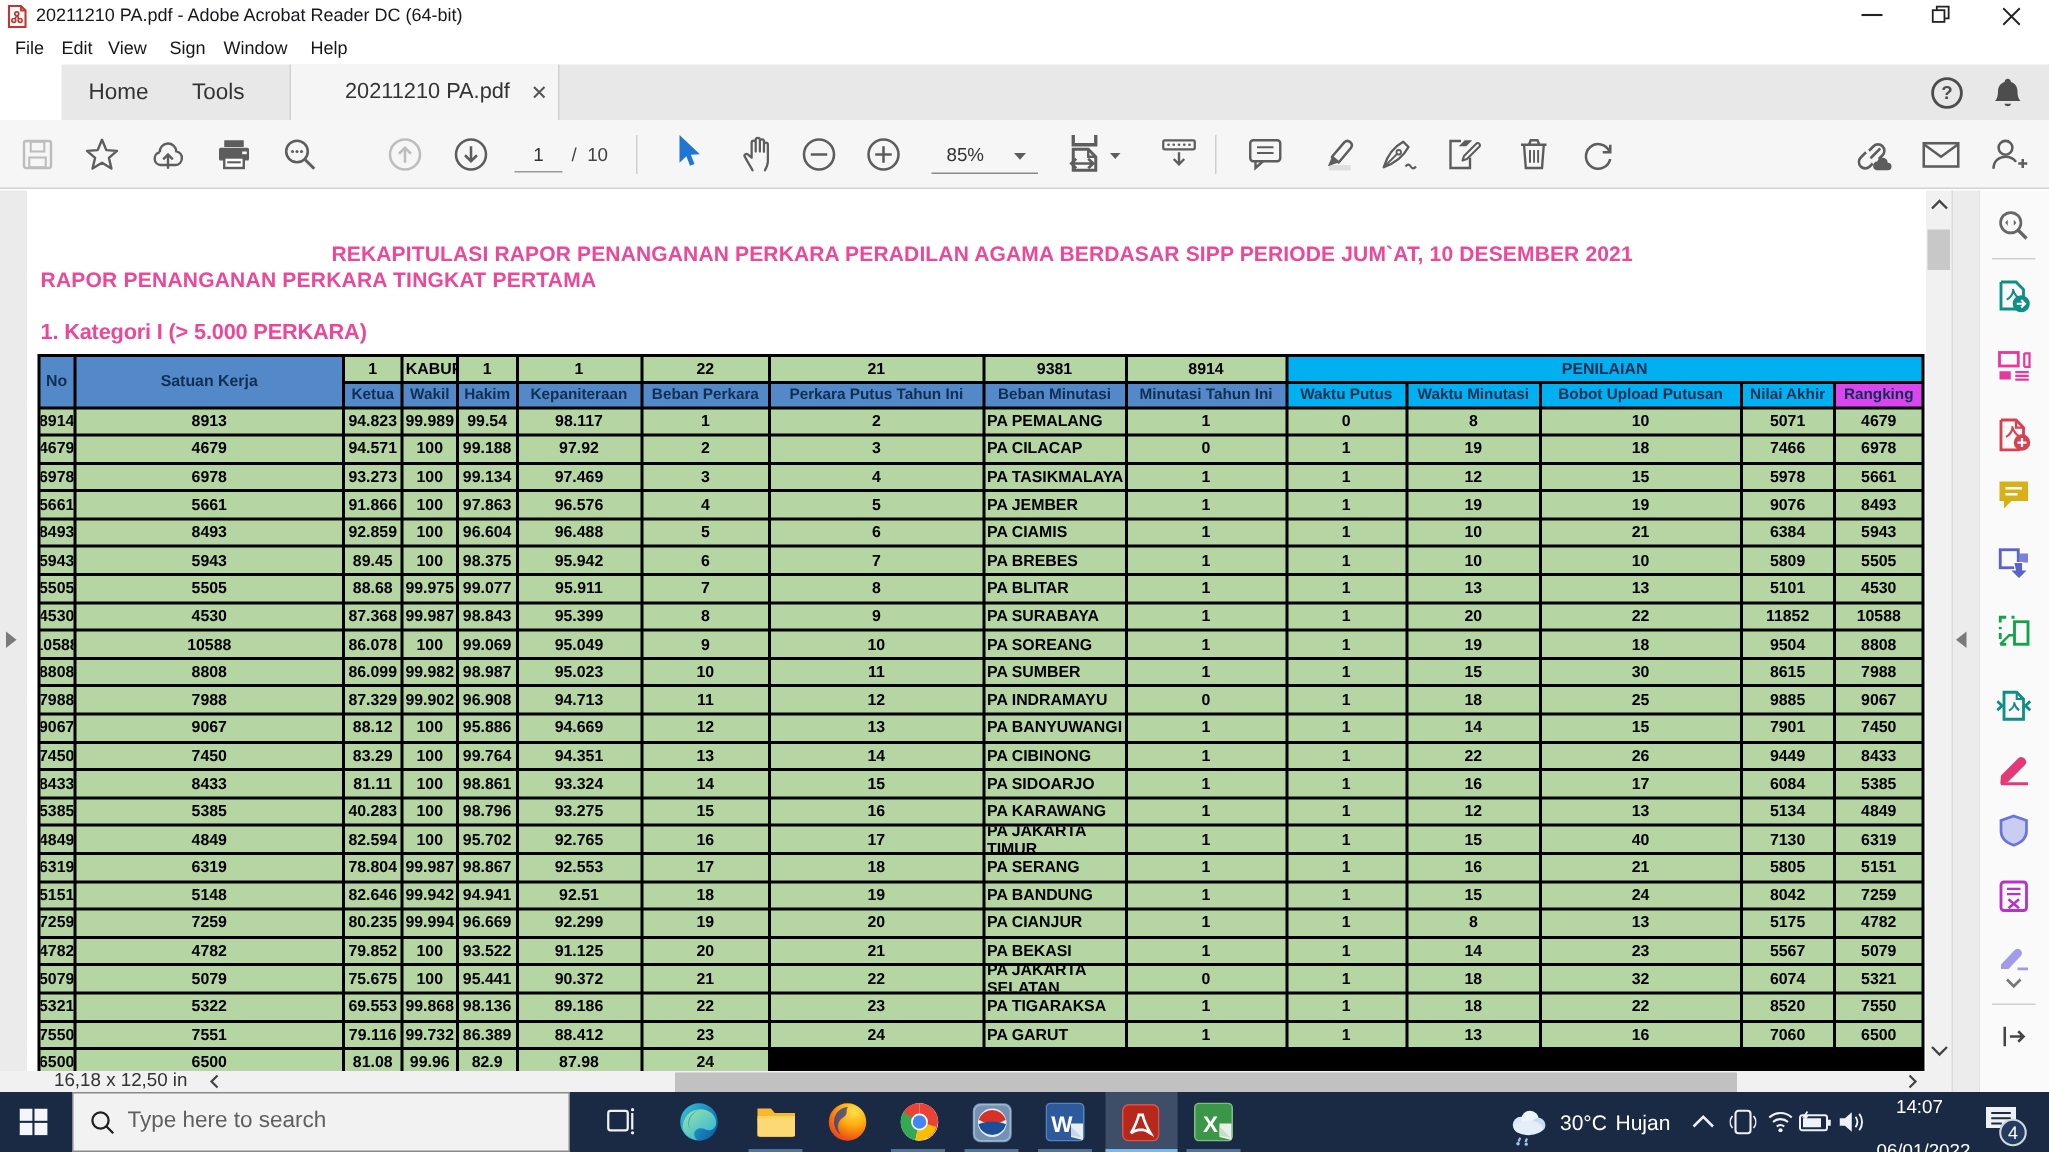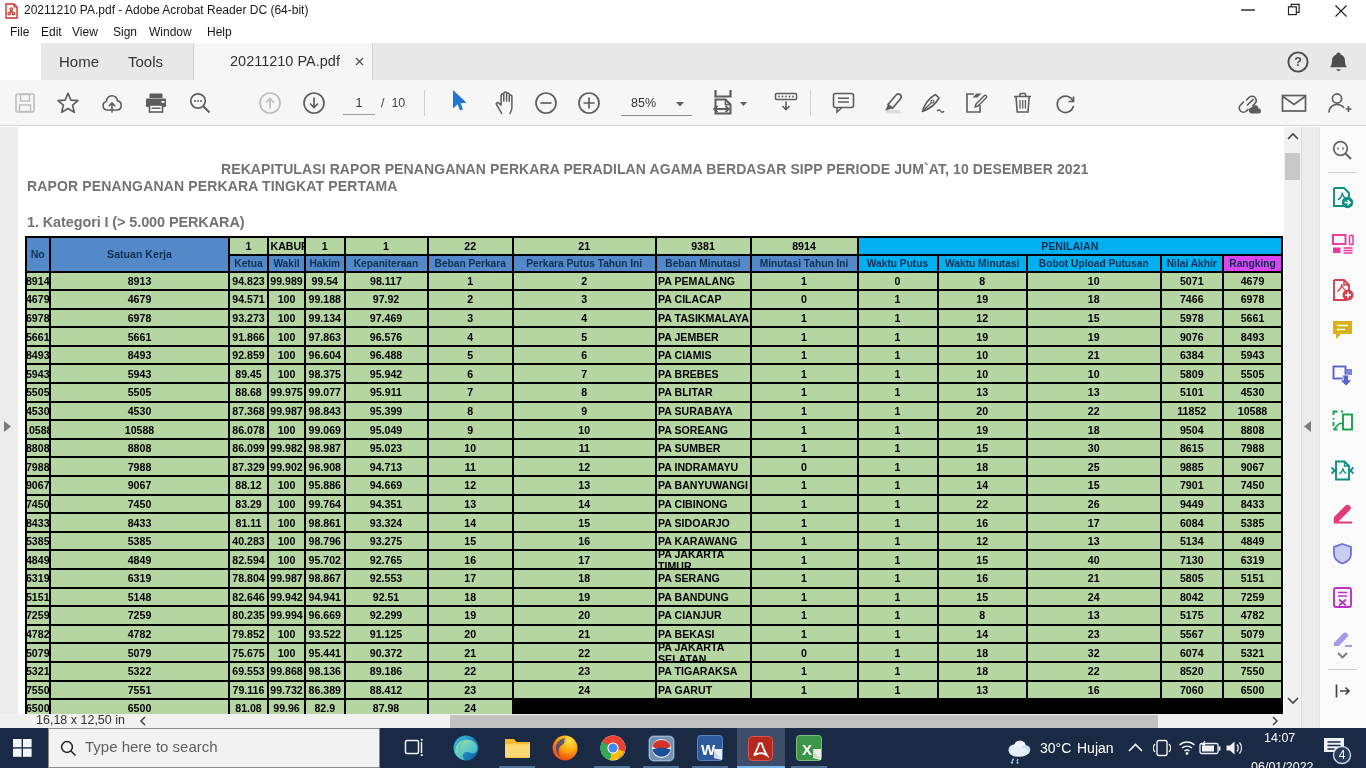--- a/index.html
+++ b/index.html
@@ -21,21 +21,21 @@
 #lgutter{left:0;top:127px;width:18px;height:587px;background:#ebebeb;}
 #page{left:18px;top:127px;width:1266px;height:587px;background:#ffffff;overflow:hidden;}
 #vscroll{left:1284px;top:127px;width:17px;height:601px;background:#f2f1f1;}
 #vthumb{left:1285px;top:153px;width:15px;height:27px;background:#c9c8c9;}
 #rgutter{left:1301px;top:127px;width:18px;height:601px;background:#ececec;border-left:1px solid #dcdcdc;}
 #sidebar{left:1319px;top:127px;width:47px;height:601px;background:#fafafa;border-left:1px solid #e2e2e2;}
 #hscroll{left:0;top:714px;width:1284px;height:14px;background:#f2f1f1;}
 #hthumb{left:450px;top:715px;width:708px;height:13px;background:#c2c1c2;}
 #pagesize{left:36px;top:713px;font-size:12.5px;color:#333;}
 
-.doctxt{position:absolute;font-weight:bold;color:#737373;white-space:nowrap;}
+.doctxt{position:absolute;font-weight:bold;color:#ec4899;white-space:nowrap;}
 
 #tbl{position:absolute;left:6.5px;top:109px;display:grid;background:#000;padding:2px;gap:2px;
  grid-template-columns:22.5px 177px 37px 35px 37.5px 81px 83.5px 140.5px 93px 105px 78px 87.5px 131.5px 60.5px 57px;
  grid-template-rows:15.5px 15px repeat(24,16.6px);}
 .c{display:flex;align-items:center;justify-content:center;font-weight:bold;font-size:10.6px;color:#000;overflow:hidden;}
 .hc{color:#102f52;}
 .sh{font-size:10.2px;}
 .rs{grid-row:1 / 3;}
 .dc{background:#b5d5a2;}
 .nm{justify-content:flex-start;padding-left:1.5px;}

